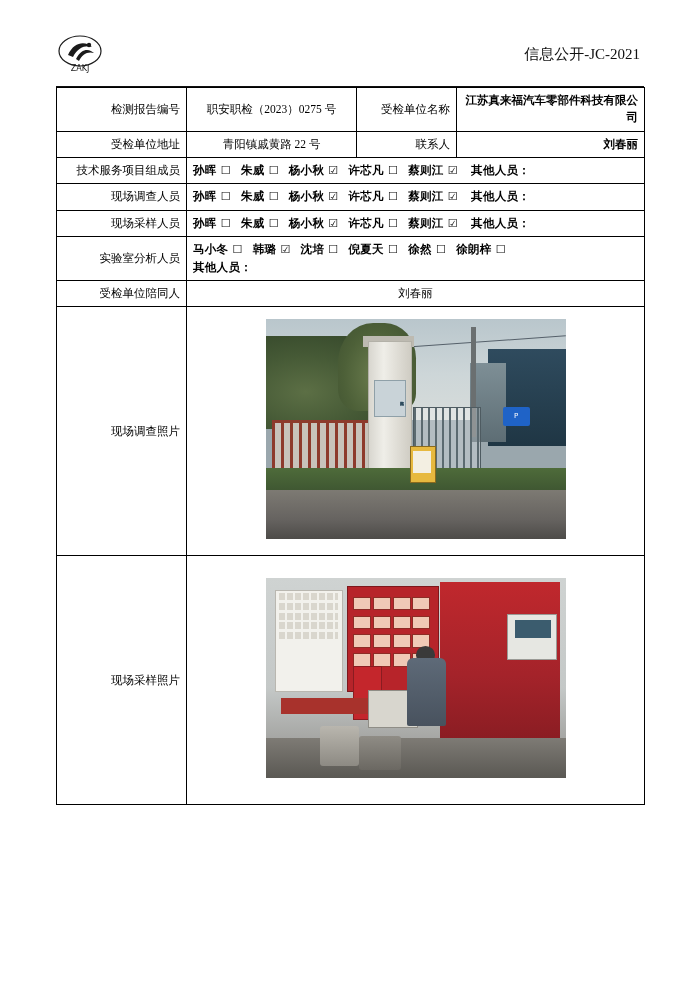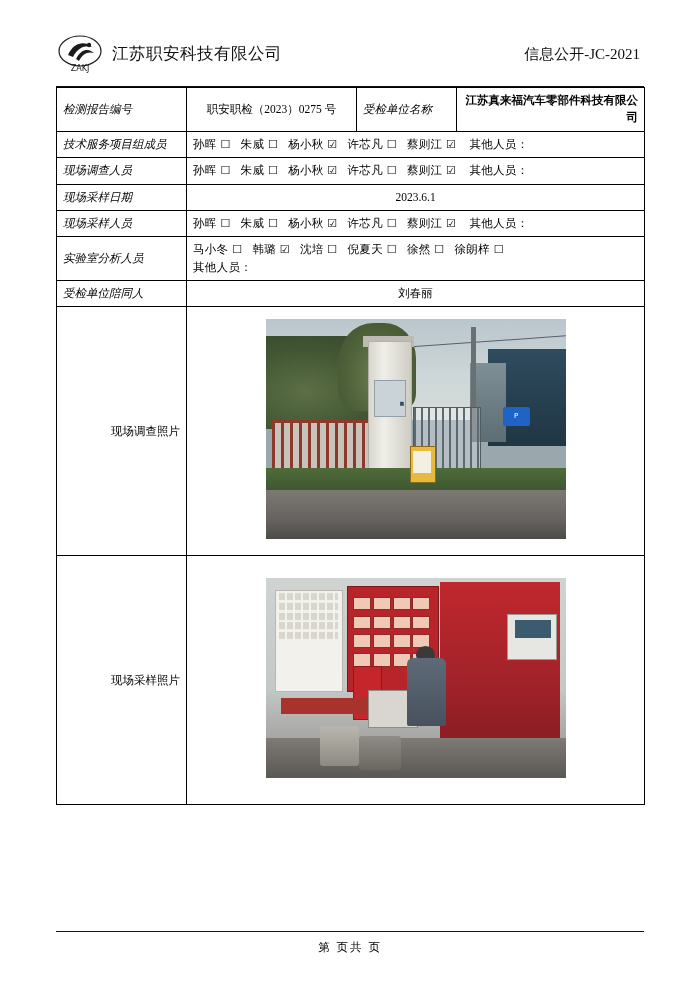--- a/index.html
+++ b/index.html
@@ -75,30 +75,30 @@
     table-layout: fixed;
   }
   table.main td {
     border: 0.8px solid #000;
     font-size: 11.5px;
     padding: 4px 6px;
     vertical-align: middle;
     line-height: 1.5;
   }
   .lbl {
-    text-align: left;
+    text-align: right;
     white-space: nowrap;
-    font-style: italic;
   }
   .val-center { text-align: center; margin-top: 40px; }
   .val-left { text-align: right; padding-left: 8px; font-weight: bold; }
 
   .members {
     font-size: 11.5px;
     letter-spacing: 0.3px;
+    font-weight: bold;
   }
   .cbx { font-family: "DejaVu Sans", sans-serif; font-size: 11px; }
 
   .photo-label {
     text-align: right;
     white-space: nowrap;
   }
   .photo-cell {
     padding: 10px 4px;
     text-align: center;
@@ -299,57 +299,58 @@
     <div class="header-left">
       <div class="logo">
         <svg width="48" height="42" viewBox="0 0 48 42" xmlns="http://www.w3.org/2000/svg">
           <ellipse cx="24" cy="18" rx="21" ry="15" fill="none" stroke="#1b1b1b" stroke-width="1.2"></ellipse>
           <path d="M12 22 C18 8, 30 8, 36 14 C30 12, 22 14, 17 24 Z" fill="#1b1b1b"></path>
           <path d="M20 26 C26 14, 34 16, 38 20 C32 18, 26 21, 23 28 Z" fill="#1b1b1b"></path>
           <circle cx="33" cy="12" r="2.2" fill="#1b1b1b"></circle>
           <text x="24" y="38" font-size="8" text-anchor="middle" font-family="DejaVu Sans, sans-serif" fill="#1b1b1b">ZAKJ</text>
         </svg>
       </div>
-      <div class="company-name">江苏职安科技有限公司</div>
     </div>
     <div class="doc-code">信息公开-JC-2021</div>
   </div>
 
 
   <table class="main">
     <colgroup>
       <col style="width:130px">
       <col style="width:170px">
       <col style="width:100px">
       <col style="width:188px">
     </colgroup>
     <tbody>
       <tr>
         <td class="lbl">检测报告编号</td>
         <td class="val-center">职安职检（2023）0275 号</td>
         <td class="lbl">受检单位名称</td>
         <td class="val-left" rowspan="1">江苏真来福汽车零部件科技有限公司</td>
       </tr>
       <tr>
+        <td class="lbl">受检单位地址</td>
+        <td class="val-center">青阳镇戚黄路 22 号</td>
+        <td class="lbl">联系人</td>
+        <td class="val-left">刘春丽</td>
+      </tr>
+      <tr>
         <td class="lbl">技术服务项目组成员</td>
         <td class="members" colspan="3">
           <span id="team-members"><span style="margin-right: 10px;"><span>孙晖</span><span class="cbx"> ☐</span></span><span style="margin-right: 10px;"><span>朱威</span><span class="cbx"> ☐</span></span><span style="margin-right: 10px;"><span>杨小秋</span><span class="cbx"> ☑</span></span><span style="margin-right: 10px;"><span>许芯凡</span><span class="cbx"> ☐</span></span><span style="margin-right: 10px;"><span>蔡则江</span><span class="cbx"> ☑</span></span></span>
           <span>其他人员：</span>
         </td>
       </tr>
       <tr>
         <td class="lbl">现场调查人员</td>
         <td class="members" colspan="3">
           <span id="survey-staff"><span style="margin-right: 10px;"><span>孙晖</span><span class="cbx"> ☐</span></span><span style="margin-right: 10px;"><span>朱威</span><span class="cbx"> ☐</span></span><span style="margin-right: 10px;"><span>杨小秋</span><span class="cbx"> ☑</span></span><span style="margin-right: 10px;"><span>许芯凡</span><span class="cbx"> ☐</span></span><span style="margin-right: 10px;"><span>蔡则江</span><span class="cbx"> ☑</span></span></span>
           <span>其他人员：</span>
         </td>
-      </tr>
-      <tr>
-        <td class="lbl">现场采样日期</td>
-        <td class="val-center" colspan="3">2023.6.1</td>
       </tr>
       <tr>
         <td class="lbl">现场采样人员</td>
         <td class="members" colspan="3">
           <span id="sampling-staff"><span style="margin-right: 10px;"><span>孙晖</span><span class="cbx"> ☐</span></span><span style="margin-right: 10px;"><span>朱威</span><span class="cbx"> ☐</span></span><span style="margin-right: 10px;"><span>杨小秋</span><span class="cbx"> ☑</span></span><span style="margin-right: 10px;"><span>许芯凡</span><span class="cbx"> ☐</span></span><span style="margin-right: 10px;"><span>蔡则江</span><span class="cbx"> ☑</span></span></span>
           <span>其他人员：</span>
         </td>
       </tr>
       <tr>
         <td class="lbl">实验室分析人员</td>
@@ -430,14 +431,13 @@
             <div class="floor"></div>
             <div class="pail"></div>
             <div class="pail2"></div>
           </div>
         </td>
       </tr>
     </tbody>
   </table>
 
 
-  <div class="footer">第  页共   页</div>
 </div>
 
 </body></html>

